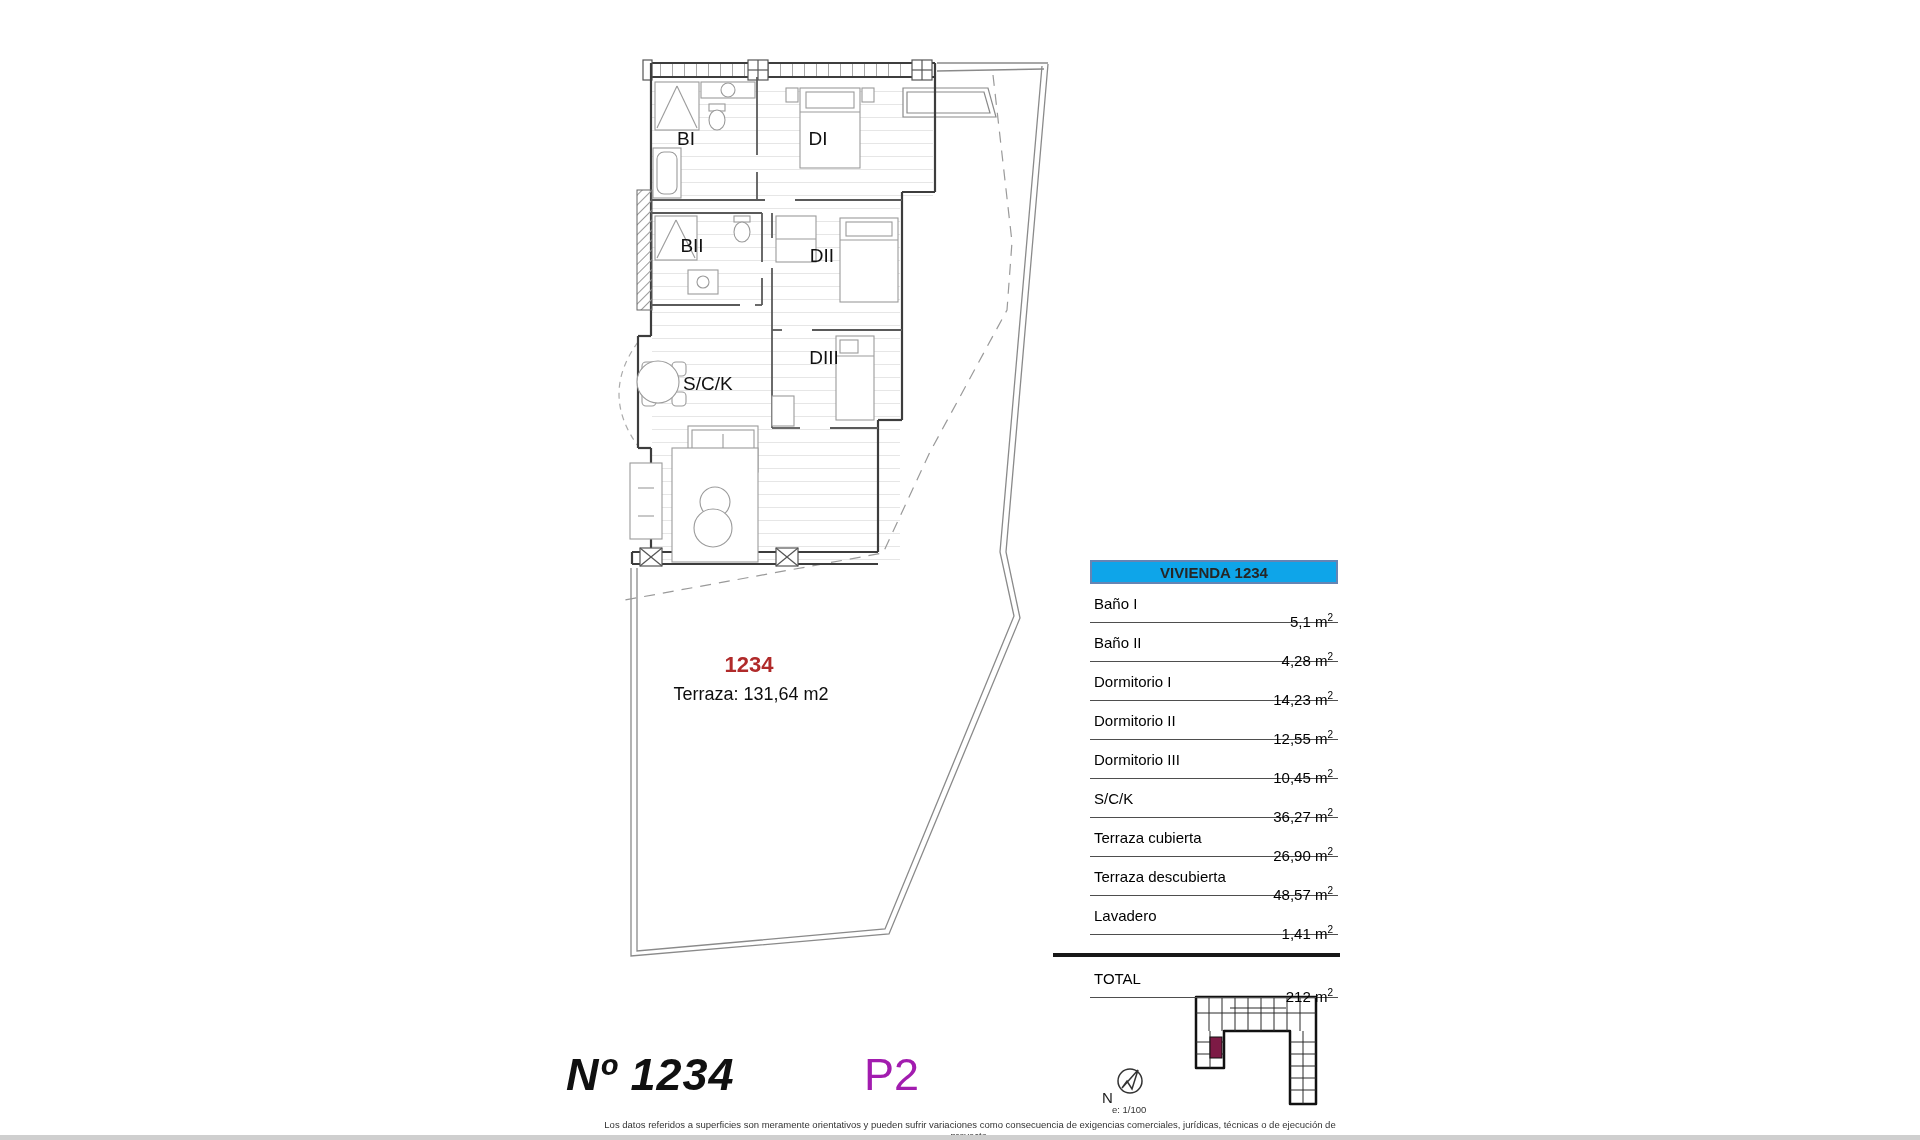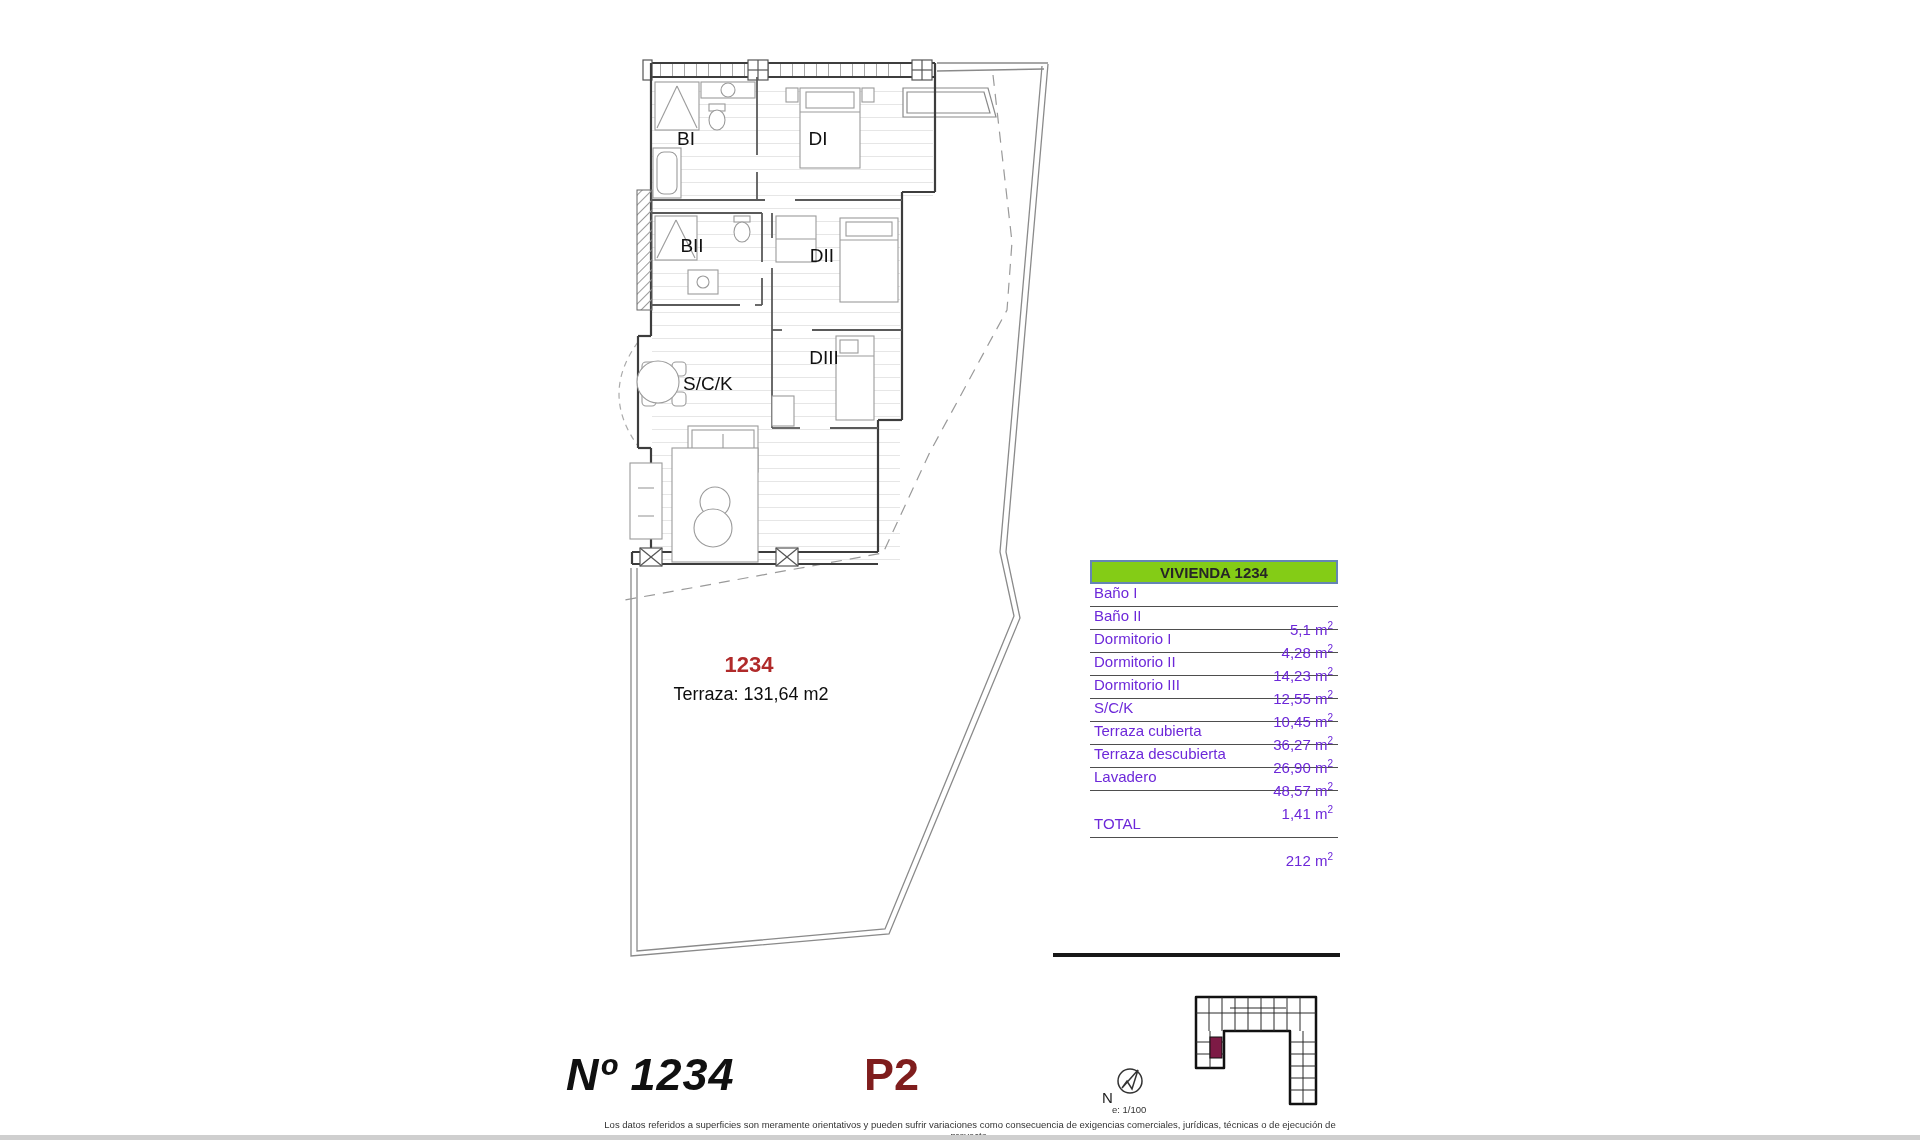--- a/index.html
+++ b/index.html
@@ -4,35 +4,35 @@
 <style>
   * { margin:0; padding:0; box-sizing:border-box; }
   html,body { width:1920px; height:1140px; background:#ffffff; overflow:hidden;
               font-family:"Liberation Sans", sans-serif; color:#1a1a1a; }
   .canvas { position:relative; width:1920px; height:1140px; background:#fff;border-radius:19px; }
   .abs { position:absolute; }
 
   
   .tbl { left:1090px; top:560px; width:248px; }
   .tbl-header { height:24px; line-height:22px; text-align:center; font-size:15px;
-                font-weight:700; color:#262626; background:#84cc16;
+                font-weight:700; color:#262626; background:#0ea5e9;
                 border:2px solid #6585b4; }
-  .tbl-row { height:23px; display:flex; justify-content:space-between;
-             border-bottom:1px solid #4e4e4e;
-             font-size:15px; color:#6d28d9; }
+  .tbl-row { height:39px; display:flex; justify-content:space-between;
+             align-items:center; border-bottom:1px solid #4e4e4e;
+             font-size:15px; color:#000000; }
   .tbl-row .lbl { padding-left:4px; }
   .tbl-row .val { padding-right:5px; white-space:nowrap;margin-top:37px; }
   .tbl-row .val sup { font-size:10px; vertical-align:super; line-height:0; }
   .tbl-gap { height:24px; }
 
   
   .unit-title { left:566px; top:1052px; font-size:45px; font-weight:700;
                 color:#101010; letter-spacing:1px; line-height:1;font-style:italic; }
-  .floor-label { left:864px; top:1052px; font-size:45px; font-weight:700;
-                 color:#7f1d1d; line-height:1; }
+  .floor-label { left:864px; top:1052px; font-size:45px; font-weight:400;
+                 color:#a21caf; line-height:1; }
   .disclaimer { left:970px; top:1119px; transform:translateX(-50%);
                 width:760px; text-align:center; font-size:9.5px; color:#333; }
 
   .thick-rule { left:1053px; top:953px; width:287px; height:4px; background:#171717; }
   .bottom-strip { left:0; top:1135px; width:1920px; height:5px; background:#cfcfcf; }
 
   svg text { font-family:"Liberation Sans", sans-serif; }
 </style>
 </head>
 <body>

